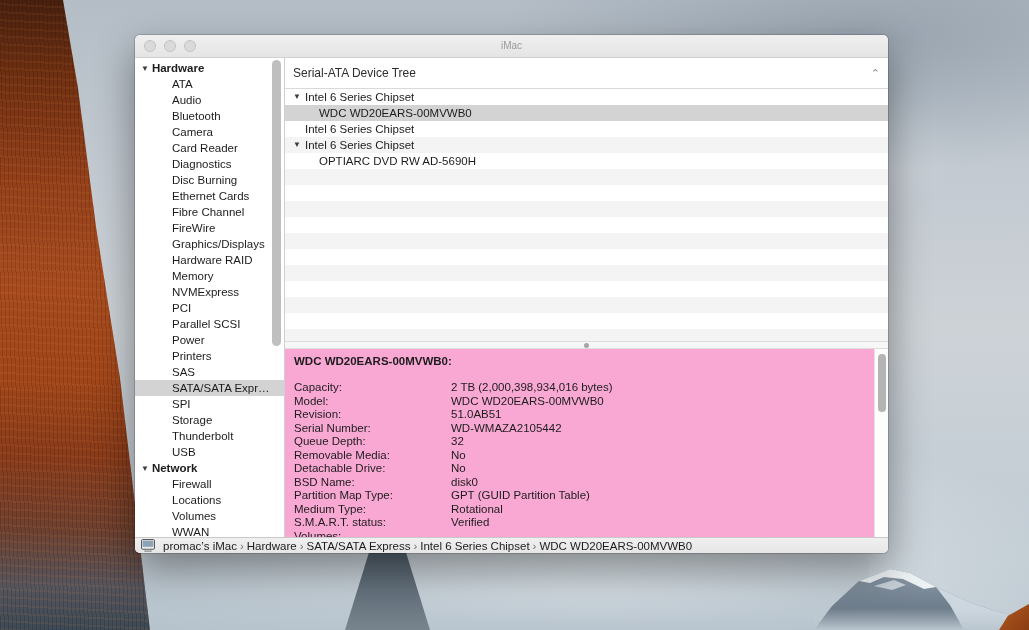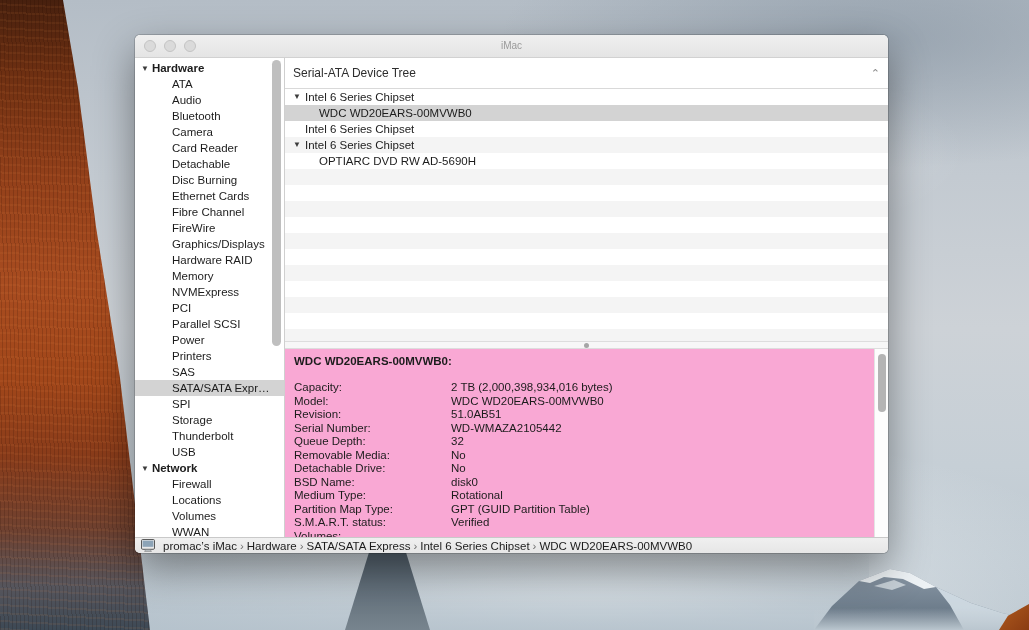--- a/index.html
+++ b/index.html
@@ -135,21 +135,21 @@
 
     <div class="middle">
       <div class="sidebar">
         <div class="sb-list">
             <div class="sb-row sb-group"><span class="tri">▼</span><span class="sb-glabel">Hardware</span></div>
             <div class="sb-row sb-item">ATA</div>
             <div class="sb-row sb-item">Audio</div>
             <div class="sb-row sb-item">Bluetooth</div>
             <div class="sb-row sb-item">Camera</div>
             <div class="sb-row sb-item">Card Reader</div>
-            <div class="sb-row sb-item">Detachable</div>
+            <div class="sb-row sb-item">Diagnostics</div>
             <div class="sb-row sb-item">Disc Burning</div>
             <div class="sb-row sb-item">Ethernet Cards</div>
             <div class="sb-row sb-item">Fibre Channel</div>
             <div class="sb-row sb-item">FireWire</div>
             <div class="sb-row sb-item">Graphics/Displays</div>
             <div class="sb-row sb-item">Hardware RAID</div>
             <div class="sb-row sb-item">Memory</div>
             <div class="sb-row sb-item">NVMExpress</div>
             <div class="sb-row sb-item">PCI</div>
             <div class="sb-row sb-item">Parallel SCSI</div>
@@ -226,26 +226,26 @@
                 </div>
                 <div class="prop-row">
                   <span class="prop-label">Detachable Drive:</span>
                   <span class="prop-value">No</span>
                 </div>
                 <div class="prop-row">
                   <span class="prop-label">BSD Name:</span>
                   <span class="prop-value">disk0</span>
                 </div>
                 <div class="prop-row">
+                  <span class="prop-label">Partition Map Type:</span>
+                  <span class="prop-value">GPT (GUID Partition Table)</span>
+                </div>
+                <div class="prop-row">
                   <span class="prop-label">Medium Type:</span>
                   <span class="prop-value">Rotational</span>
-                </div>
-                <div class="prop-row">
-                  <span class="prop-label">Partition Map Type:</span>
-                  <span class="prop-value">GPT (GUID Partition Table)</span>
                 </div>
                 <div class="prop-row">
                   <span class="prop-label">S.M.A.R.T. status:</span>
                   <span class="prop-value">Verified</span>
                 </div>
                 <div class="prop-row">
                   <span class="prop-label">Volumes:</span>
                   <span class="prop-value"></span>
                 </div>
               </div>

